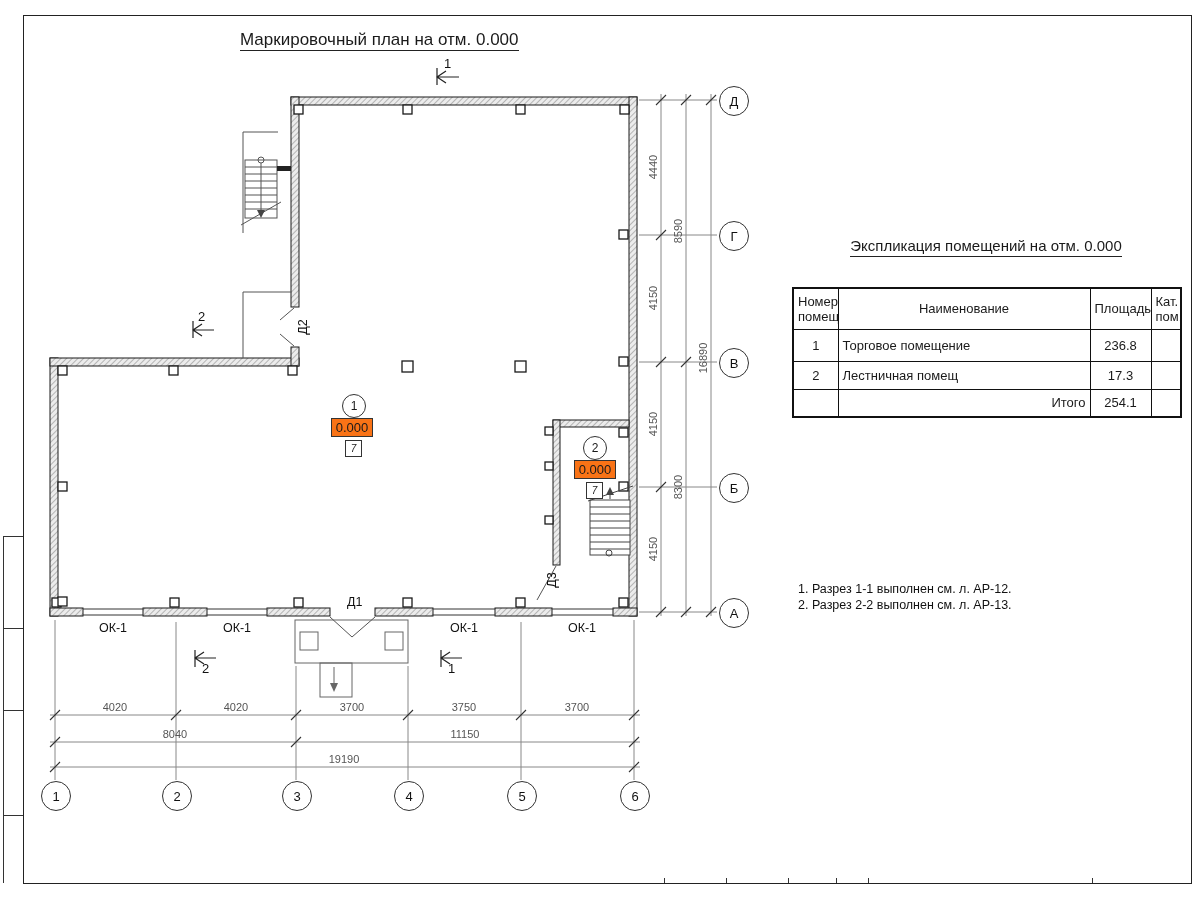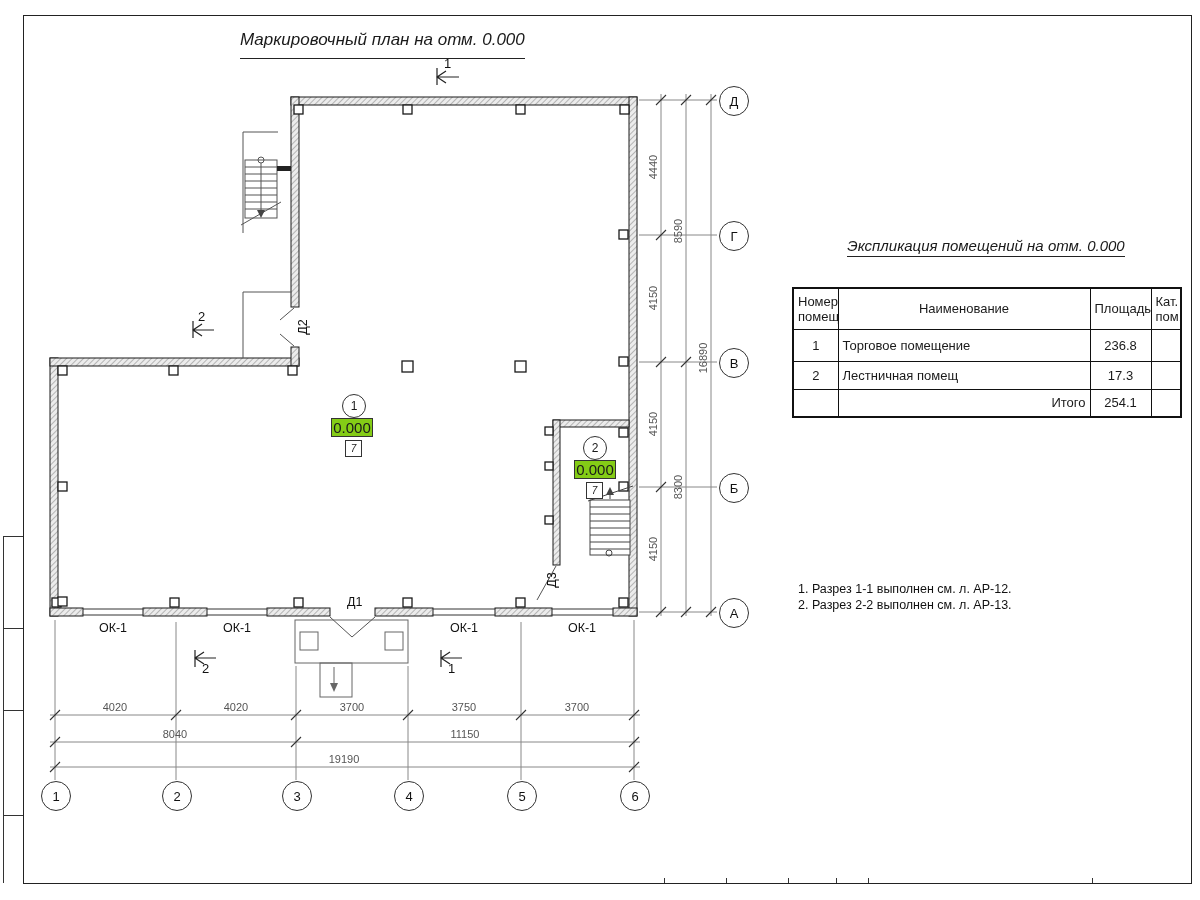--- a/index.html
+++ b/index.html
@@ -3,36 +3,36 @@
 <meta charset="utf-8">
 <style>
   html,body{margin:0;padding:0;background:#fff;}
   #sheet{position:relative;width:1200px;height:900px;background:#fff;overflow:hidden;
          font-family:"Liberation Sans", sans-serif;color:#1a1a1a;}
   .abs{position:absolute;}
   
   #frame{left:23px;top:15px;width:1167px;height:867px;border:1.5px solid #222;}
   .strip-line{background:#333;}
   
-  .plan-title{font-size:17px;font-style:italic;border-bottom:1.5px solid #222;padding-bottom:8px;white-space:nowrap;}
+  .plan-title{font-size:17px;border-bottom:1.5px solid #222;padding-bottom:0;white-space:nowrap;}
   .dimtext{font-size:11px;color:#555;text-align:center;white-space:nowrap;}
   .dimtext.vert{transform:rotate(-90deg);transform-origin:center center;}
   .axis-circle{width:28px;height:28px;border:1px solid #333;border-radius:50%;
                display:flex;align-items:center;justify-content:center;font-size:13px;color:#111;background:#fff;}
   .oklabel{font-size:12.5px;color:#111;text-align:center;width:44px;}
   .doorlabel{font-size:12.5px;color:#111;white-space:nowrap;}
   .doorlabel.vert{transform:rotate(-90deg);transform-origin:center center;}
   .secdigit{font-size:13px;color:#111;}
   .room-circle{width:22px;height:22px;border:1px solid #333;border-radius:50%;background:#fff;
                display:flex;align-items:center;justify-content:center;font-size:12px;}
-  .elev-box{border:1px solid #333;background:#84cc16;font-size:15px;display:flex;align-items:center;justify-content:center;}
+  .elev-box{border:1px solid #333;background:#f97316;font-size:13px;display:flex;align-items:center;justify-content:center;}
   .cat-box{border:1px solid #333;background:#fff;font-size:10px;font-style:italic;display:flex;align-items:center;justify-content:center;}
   
   .sched-title-wrap{width:388px;text-align:center;}
-  .sched-title{font-size:15px;font-style:italic;border-bottom:1.5px solid #222;padding-bottom:2px;white-space:nowrap;}
+  .sched-title{font-size:15px;border-bottom:1.5px solid #222;padding-bottom:2px;white-space:nowrap;}
   table.sched{border-collapse:collapse;table-layout:fixed;width:388px;background:#fff;}
   table.sched td{border:1px solid #111;font-size:13px;padding:0 4px;overflow:hidden;}
   table.sched{border:2px solid #111;}
   td.c{text-align:center;}
   td.l{text-align:left;padding-left:8px;}
   td.r{text-align:right;padding-right:6px;}
   .notes{font-size:12.5px;line-height:16px;color:#111;width:340px;}
   .notes div{padding-left:17px;text-indent:-17px;}
 </style>
 </head>

